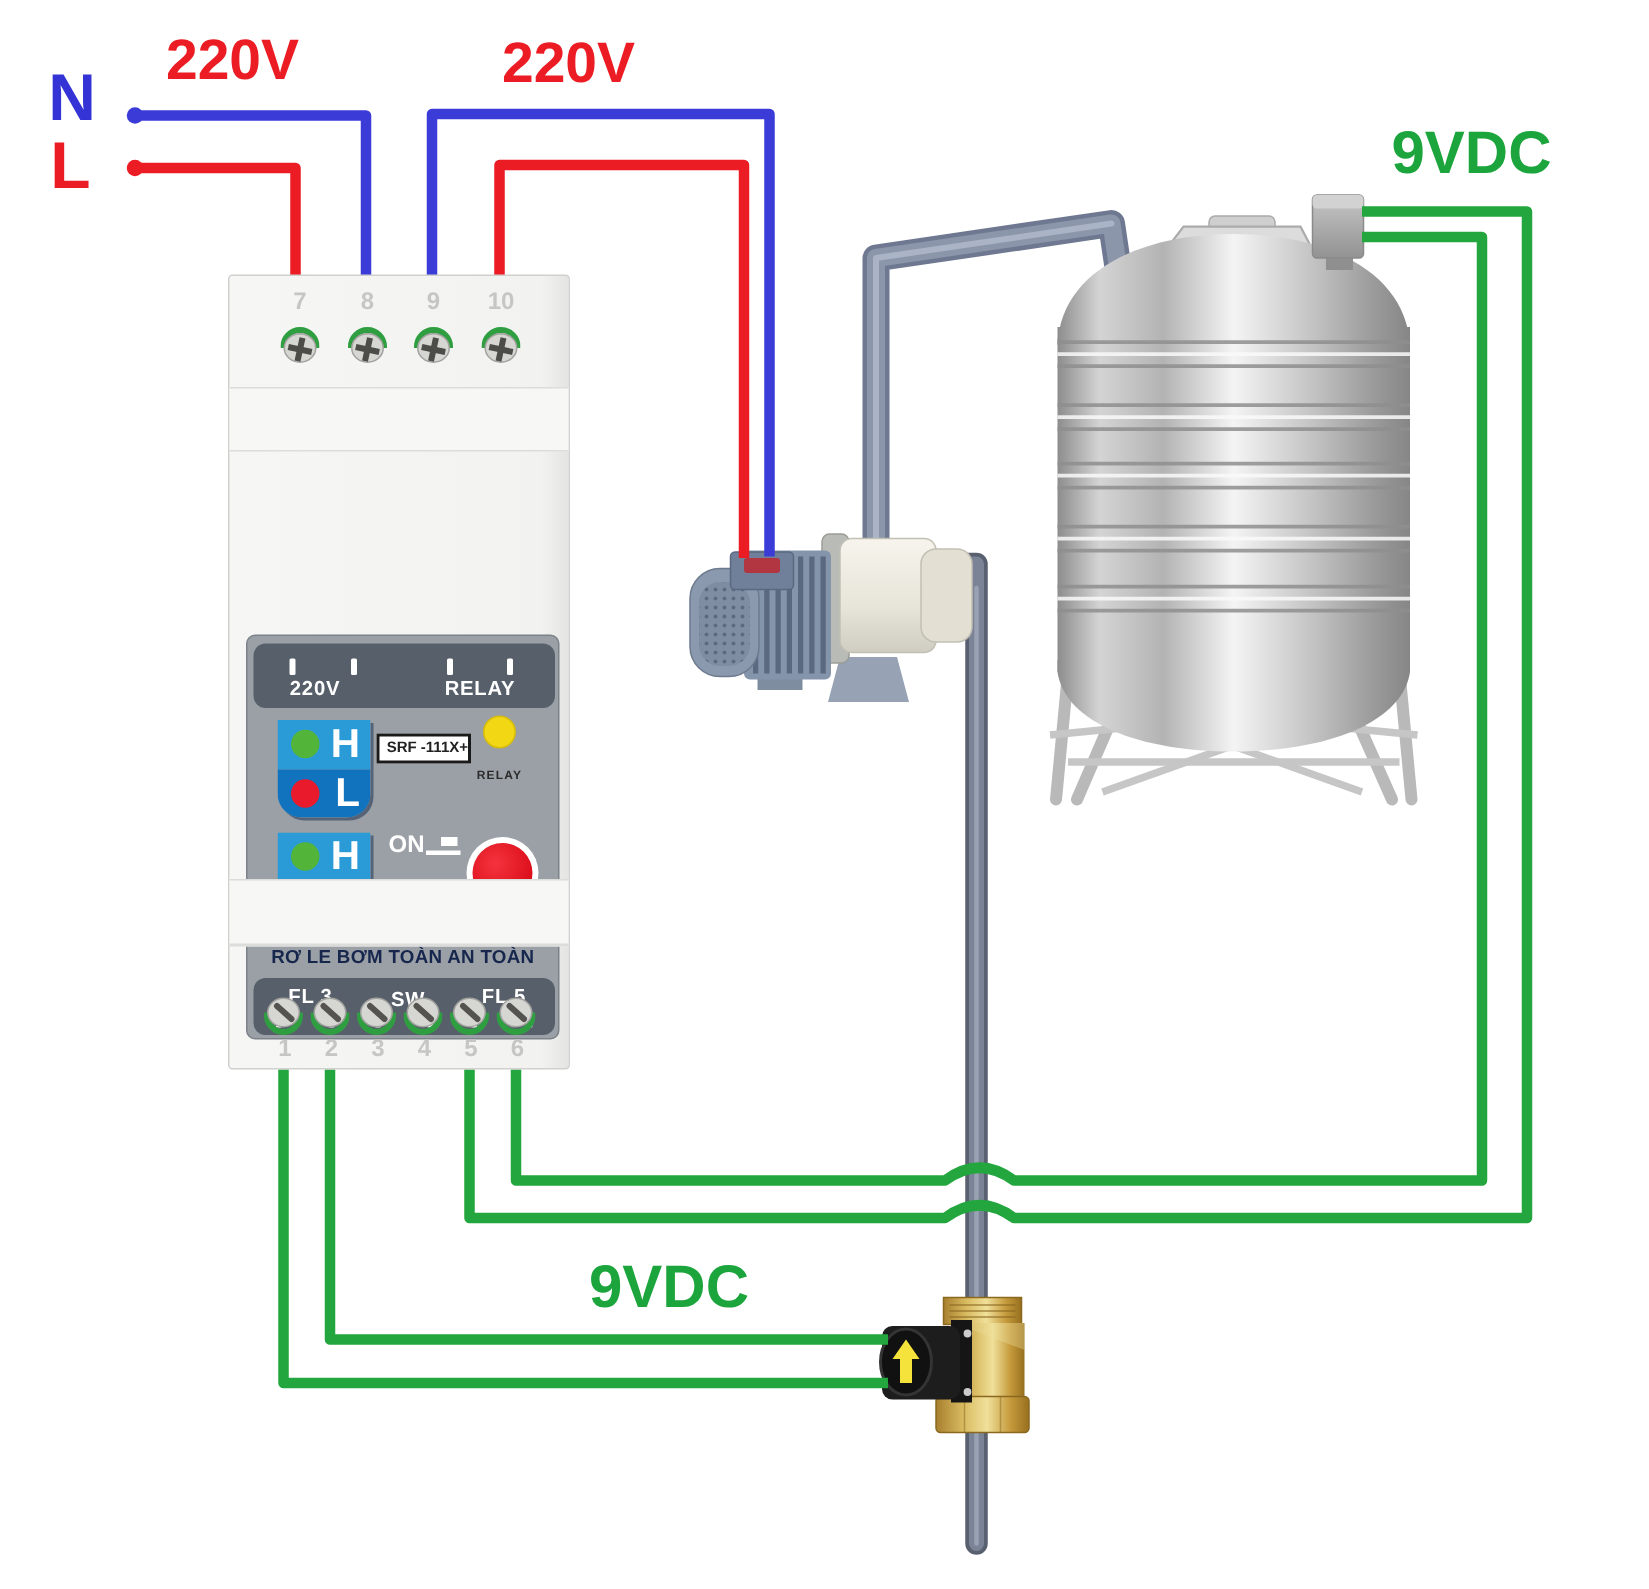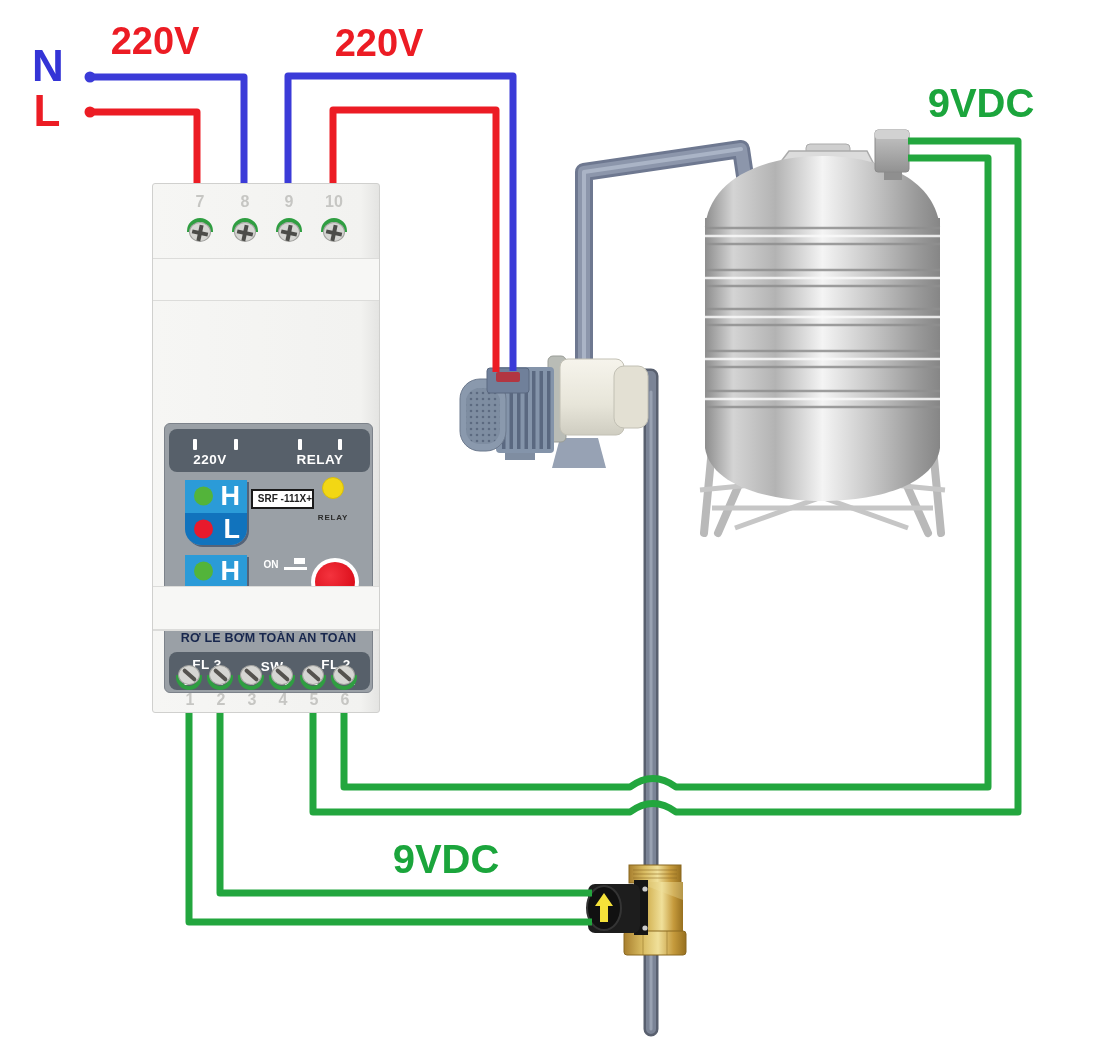--- a/index.html
+++ b/index.html
@@ -289,41 +289,41 @@
         <div class="half h">
               <span class="led g"></span>
           <span class="hl">H</span>
             </div>
         <div class="half l">
               <span class="led r"></span>
           <span class="hl">L</span>
             </div>
       </div>
 
-      <span class="smalllbl" style="left:106px;top:140px;font-size:10px;color:#fff;">ON</span>
+      <span class="smalllbl" style="left:106px;top:140px;font-size:16px;color:#fff;">ON</span>
       <span class="swicon" style="left:119px;top:134px;">
         <i class="bar"></i>
             <i class="bump" style="right:2px;"></i>
           </span>
       <span class="smalllbl" style="left:107px;top:175px;font-size:11.5px;color:#fff;">AU</span>
       <span class="swicon" style="left:119px;top:168px;">
         <i class="bar"></i>
             <i class="bump" style="left:5px;"></i>
           </span>
 
       <div id="redbtn">
             <div class="inner"></div>
           </div>
 
       <div id="viet">RƠ LE BƠM TOÀN AN TOÀN</div>
 
       <div class="strip" style="top:228px;height:38px;">
         <span class="striplbl" style="left:38px;top:12px;">FL 3</span>
         <span class="striplbl" style="left:103px;top:14px;">SW</span>
-        <span class="striplbl" style="left:167px;top:12px;">FL 2</span>
+        <span class="striplbl" style="left:167px;top:12px;">FL 5</span>
         <span class="tick" style="left:15px;top:22px;"></span>
         <span class="tick" style="left:50px;top:22px;"></span>
         <span class="tick" style="left:81px;top:22px;"></span>
         <span class="tick" style="left:116px;top:22px;"></span>
         <span class="tick" style="left:145px;top:22px;"></span>
         <span class="tick" style="left:182px;top:22px;"></span>
       </div>
     </div>
   </div>
 

